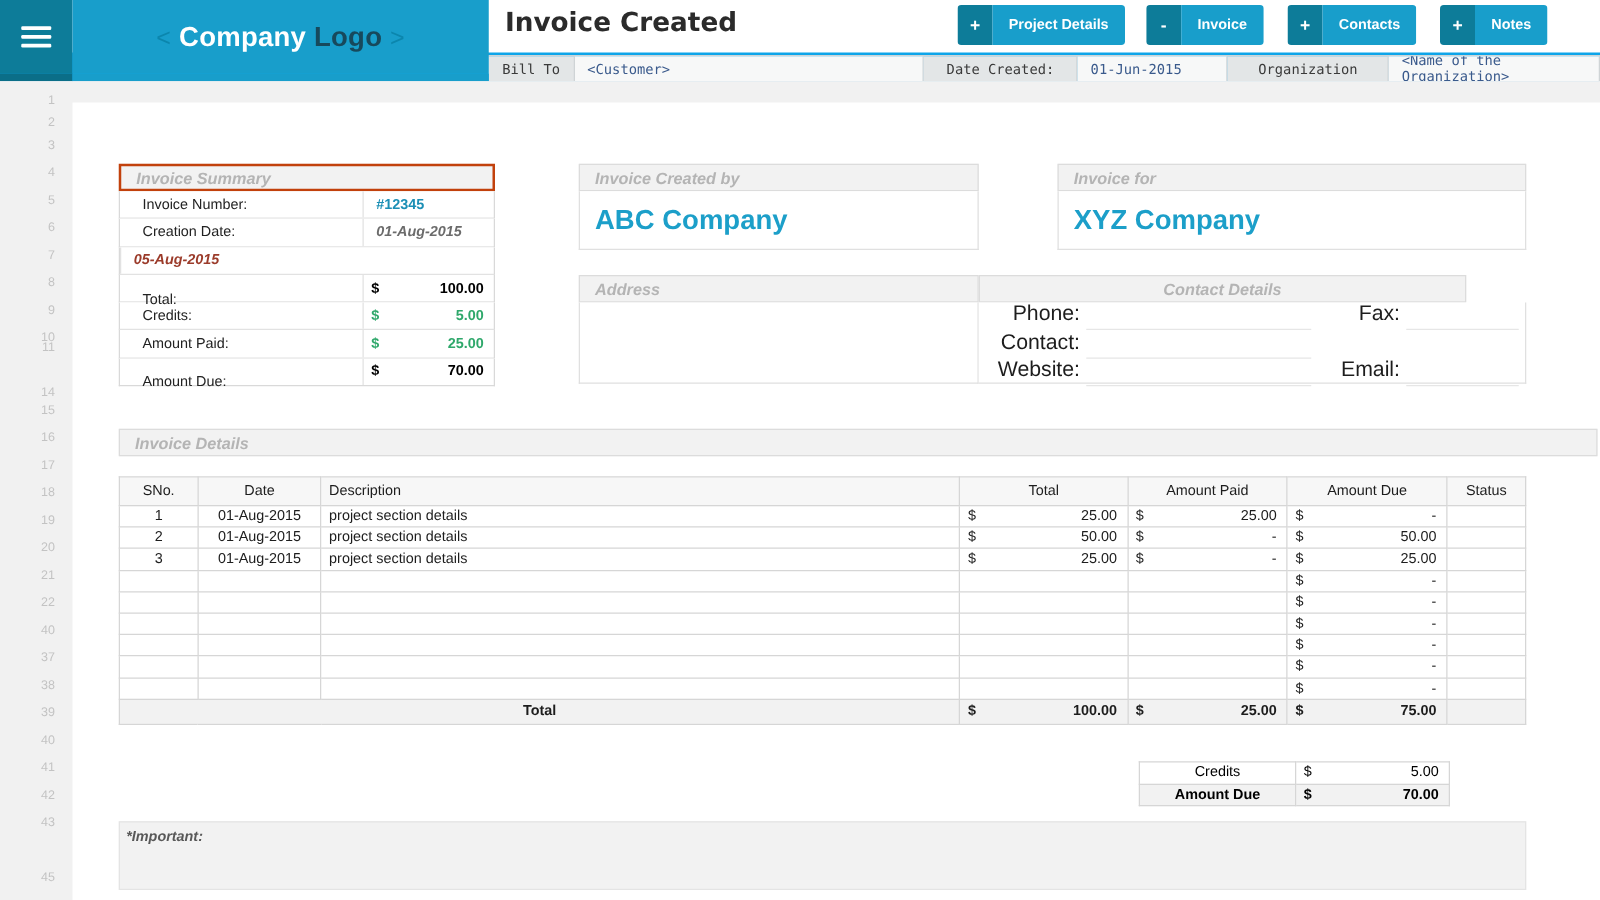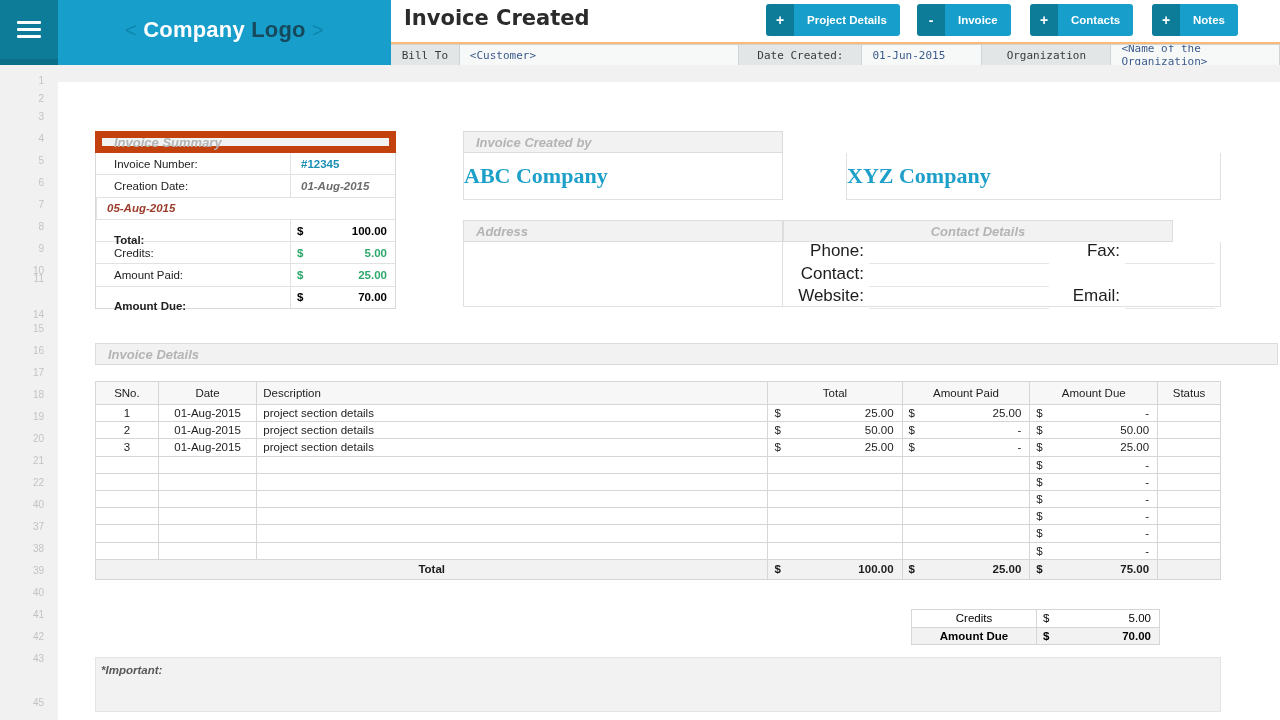--- a/index.html
+++ b/index.html
@@ -3,21 +3,21 @@
 <meta charset="utf-8">
 <title>Invoice Created</title>
 <style>
   * { box-sizing: border-box; margin: 0; padding: 0; }
   html, body {
     width: 1280px; height: 720px;
     background: #ffffff;
     font-family: "Liberation Sans", sans-serif;
     overflow: hidden;
   }
-  #app { position: relative; width: 1280px; height: 720px; background:#fdba74; }
+  #app { position: relative; width: 1280px; height: 720px; background:#0ea5e9; }
 
   
   .topbar { position:absolute; top:0; left:0; width:1280px; height:42px; background:#ffffff; }
   .hamburger-box {
     position:absolute; left:0; top:0; width:58px; height:59px;
     background:#0d7c99; display:flex; align-items:center; justify-content:center;
     cursor:pointer;
   }
   .hamburger-box .bars { width:24px; }
   .hamburger-box .bars i {
@@ -92,44 +92,44 @@
   .panel-head {
     position:absolute; background:#f2f2f2; border:1px solid #dcdcdc;
     color:#b4b4b4; font-size:13px; font-weight:bold; font-style:italic;
     display:flex; align-items:center; padding-left:12px;
   }
 
   
   .summary { position:absolute; left:95px; top:131px; width:301px; }
   .summary .srow { display:flex; height:22.3px; border-left:1px solid #d9d9d9; border-right:1px solid #d9d9d9; border-bottom:1px solid #e2e2e2; background:#fff; }
   .summary .shead {
-    height:22px; background:#f2f2f2; border:7px solid #c2410c;
+    height:22px; background:#f2f2f2; border:2px solid #c2410c;
     color:#b4b4b4; font-size:13px; font-weight:bold; font-style:italic;
     display:flex; align-items:center; padding-left:12px;
   }
   .summary .k { width:194px; font-size:11.5px; color:#222; display:flex; align-items:center; padding-left:18px; }
-  .summary .k.bold { font-weight:bold;margin-top:18px; }
+  .summary .k.bold { font-weight:normal;margin-top:18px; }
   .summary .v { flex:1; font-size:11.5px; display:flex; align-items:center; padding-left:10px; border-left:1px solid #e2e2e2;}
   .summary .v.money { padding:0 8px 0 6px; justify-content:space-between; }
   .summary .v .cur { font-weight:bold; }
   .summary .v .num { font-weight:bold; }
   .summary .v.link { color:#1c8fb5; font-weight:bold; }
   .summary .v.ital { color:#6b6b6b; font-style:italic; font-weight:bold; }
   .summary .v.due { color:#9b3b2a; font-style:italic; font-weight:bold; }
   .summary .v.green { color:#2fa86b; }
   .summary .srow.last { border-bottom:1px solid #d9d9d9; }
 
   
   .cby-head { left:463px; top:131px; width:320px; height:22px; }
   .cfor-head { left:846px; top:131px; width:375px; height:22px; }
   .cby-body, .cfor-body {
     position:absolute; background:#fff; border:1px solid #e0e0e0; border-top:none;
-    display:flex; align-items:center; 
+    display:flex; align-items:center; padding-left:12px;
     font-size:22px; font-weight:bold; color:#1c9fc9;
-    font-family:Liberation Serif, serif;
+    font-family:Liberation Sans, sans-serif;
   }
   .cby-body { left:463px; top:153px; width:320px; height:47px; }
   .cfor-body { left:846px; top:153px; width:375px; height:47px; }
 
   
   .addr-head { left:463px; top:220px; width:320px; height:22px; }
   .cd-head {
     left:783px; top:220px; width:390px; height:22px;
     justify-content:center; padding-left:0;
   }
@@ -324,20 +324,21 @@
             <span class="cur">$</span>
             <span class="num">70.00</span>
           </div>
         </div>
       </div>
   </div>
 
   <div class="panel-head cby-head">Invoice Created by</div>
   <div class="cby-body">ABC Company</div>
 
+  <div class="panel-head cfor-head">Invoice for</div>
   <div class="cfor-body">XYZ Company</div>
 
   <div class="panel-head addr-head">Address</div>
   <div class="addr-body"></div>
 
   <div class="panel-head cd-head">Contact Details</div>
   <div class="cd-body">
     <div class="cd-row">
       <div class="cd-f">
         <span class="cd-lab f-phone">Phone:</span>

